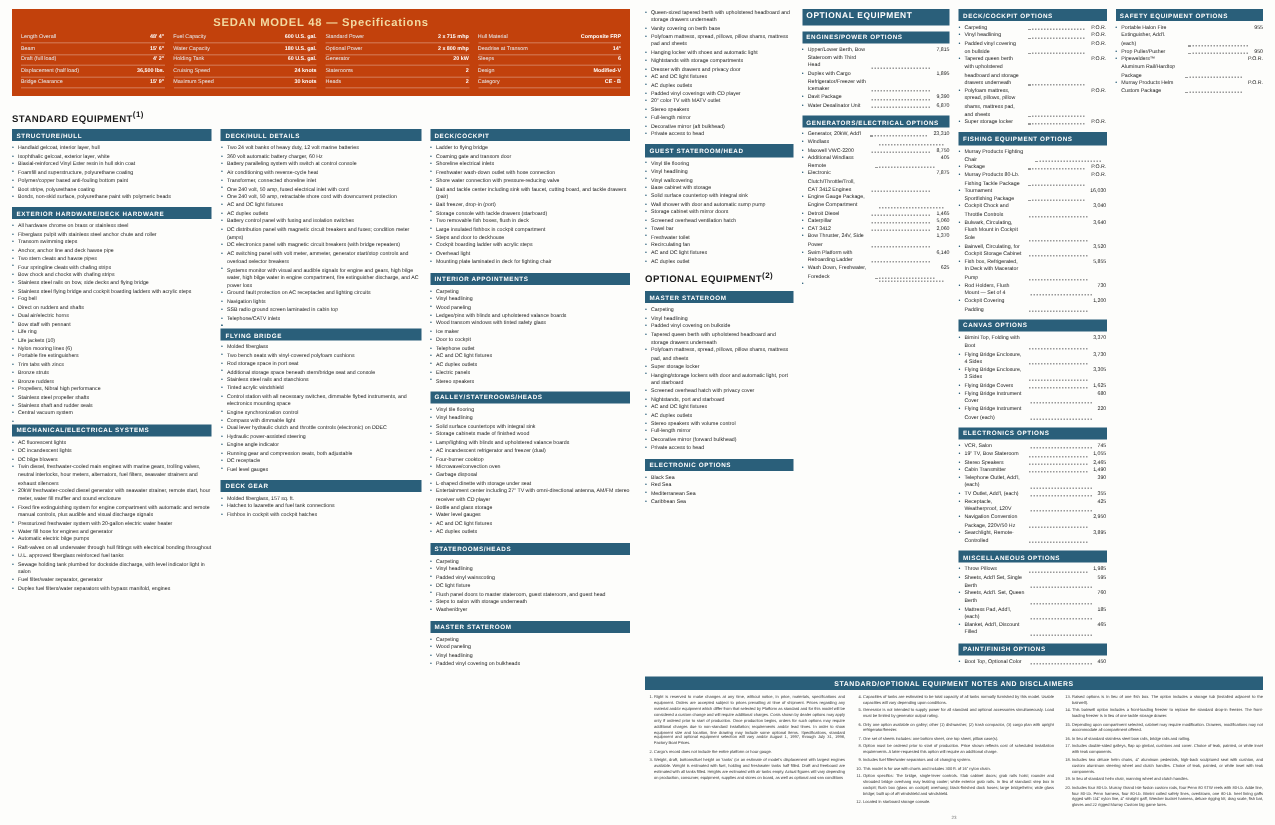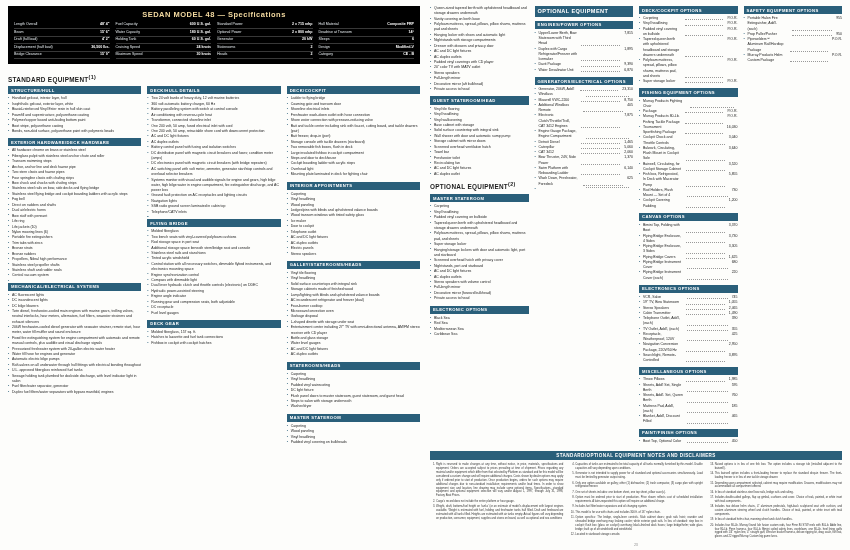--- a/index.html
+++ b/index.html
@@ -33,21 +33,21 @@
     flex-direction: column;
   }
   .right-page {
     width: 415px;
     display: flex;
     flex-direction: column;
   }
 
   
   .spec-banner {
-    background: #000000;
+    background: #c2410c;
     color: #ffffff;
     padding: 4px 6px 5px 6px;
     margin-bottom: 6px;
   }
   .spec-banner .spec-title {
     text-align: center;
     font-size: 7.5px;
     font-weight: bold;
     letter-spacing: 0.5px;
     color: #f2d9a0;

